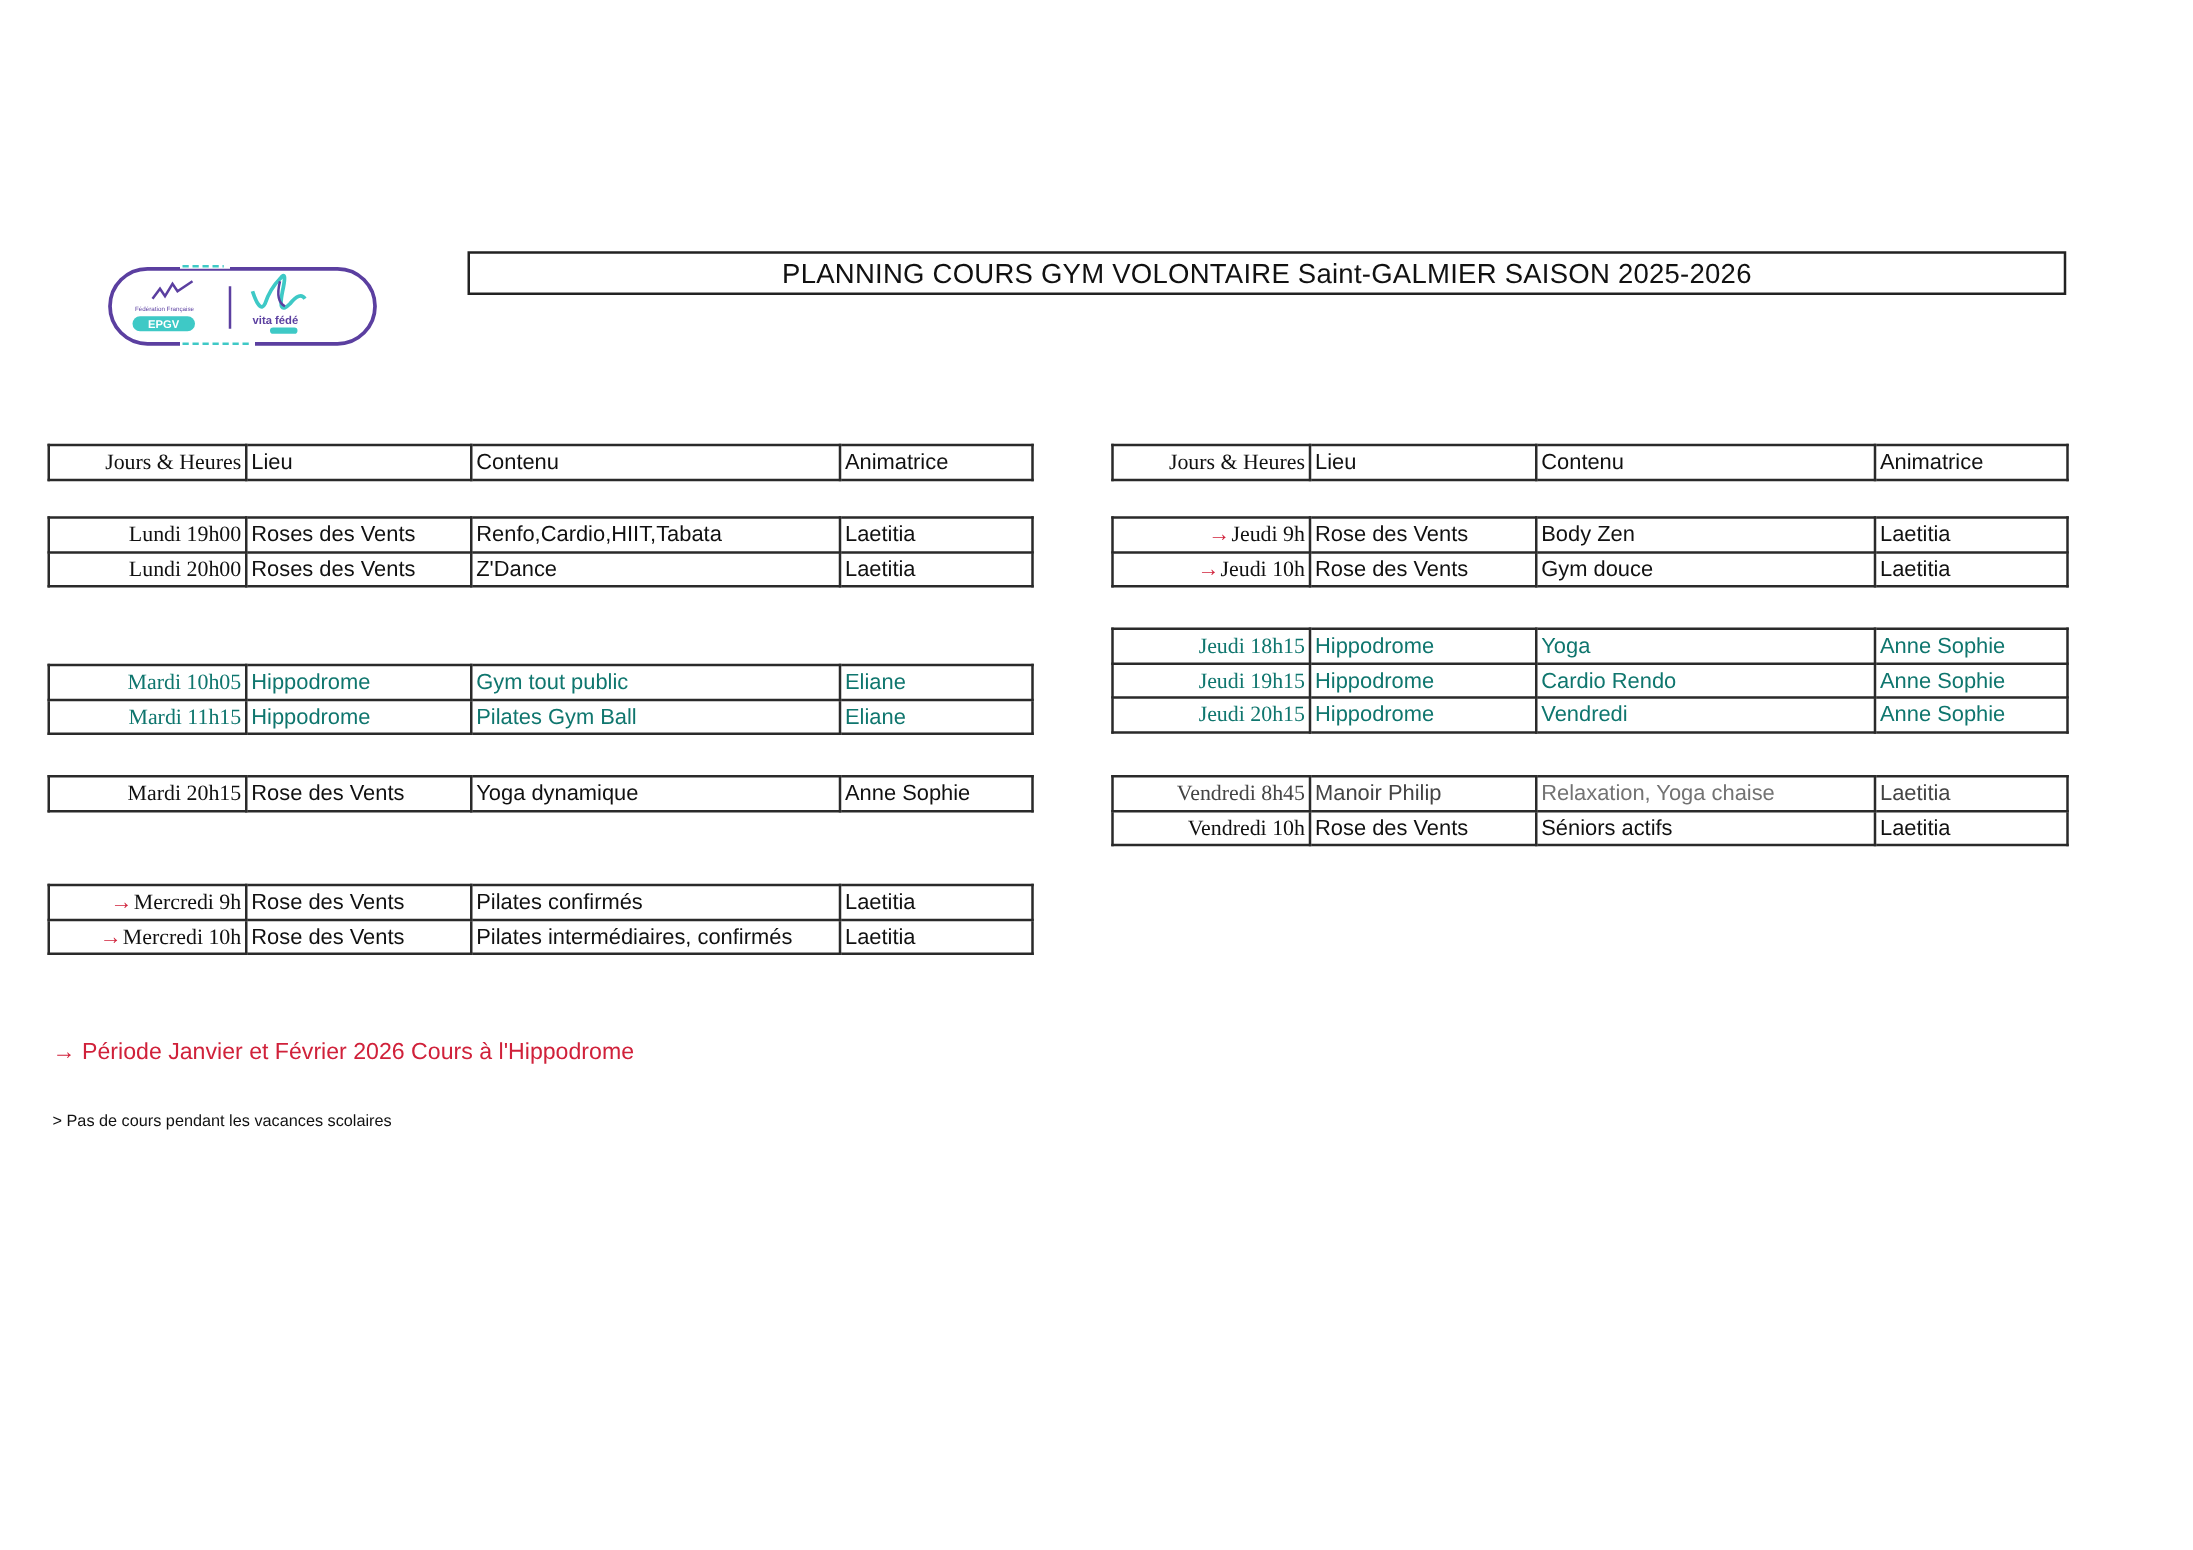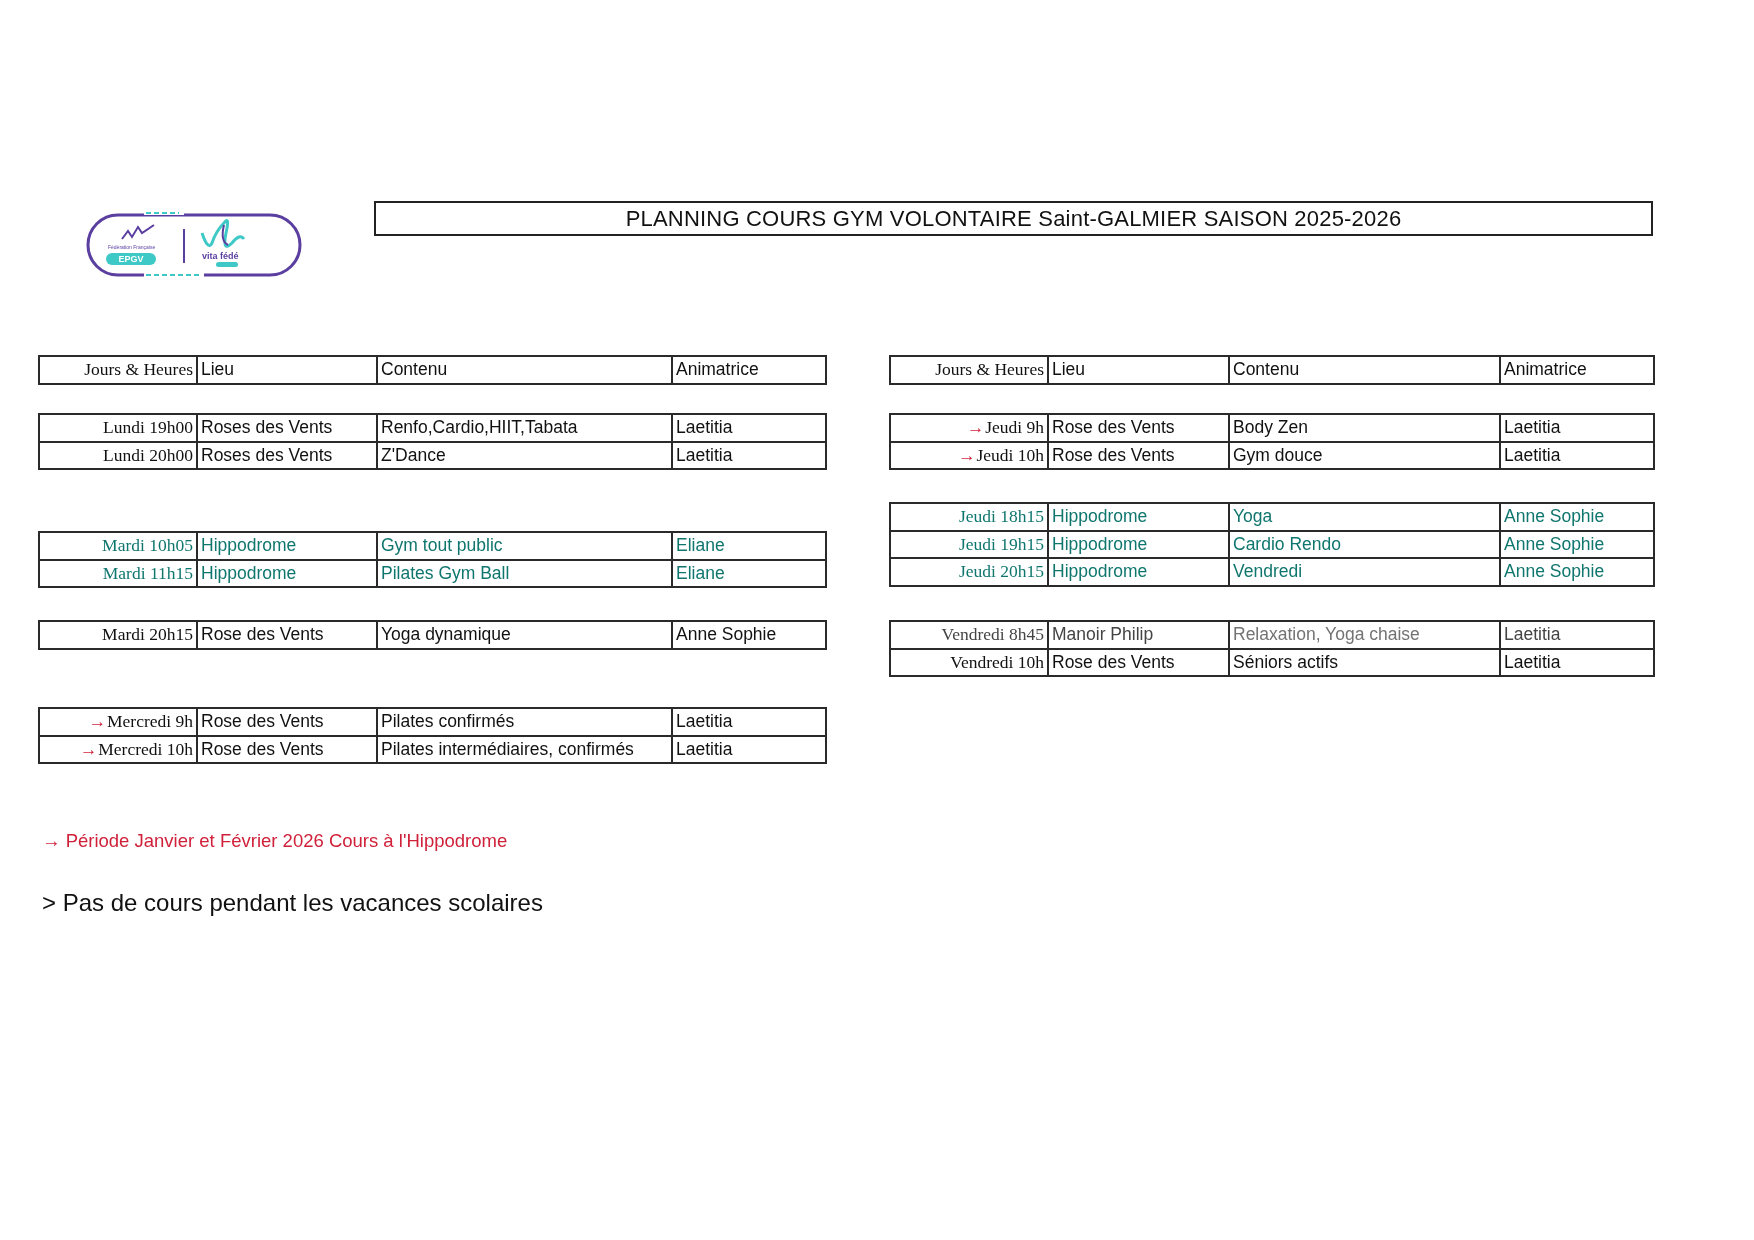--- a/index.html
+++ b/index.html
@@ -13,21 +13,21 @@
   table.grid { position: absolute; border-collapse: collapse; table-layout: fixed; }
   table.grid td { border: 2px solid #2a2a2a; height: 25.5px; padding: 0 3px; font-size: 17.5px;
                   line-height: 25px; white-space: nowrap; overflow: hidden; }
   td.c { }
   td.l { text-align: right; font-family: Liberation Serif, serif; }
   td.small { font-size: 14.5px; }
   .navy td { color: #0f766e; }
   .gray td { color: #444; }
   .arrow { color: #d0213a; margin-right: 1px; }
   .note-red { left: 42px; top: 830px; font-size: 18.5px; color: #d0213a; }
-  .note { left: 42px; top: 889px; font-size: 24px; color: #111; }
+  .note { left: 42px; top: 889px; font-size: 13px; color: #111; }
 </style>
 </head>
 <body>
 
 <div class="abs logo">
   <svg width="220" height="80" viewBox="0 0 220 80">
     <rect x="4" y="10" width="212" height="60" rx="30" ry="30" fill="none" stroke="#5b3fa0" stroke-width="3"></rect>
     <rect x="60" y="6" width="40" height="4" fill="#ffffff"></rect>
     <line x1="62" y1="8" x2="95" y2="8" stroke="#3ec9c6" stroke-width="2" stroke-dasharray="5,3"></line>
     <rect x="60" y="68" width="60" height="4" fill="#ffffff"></rect>

